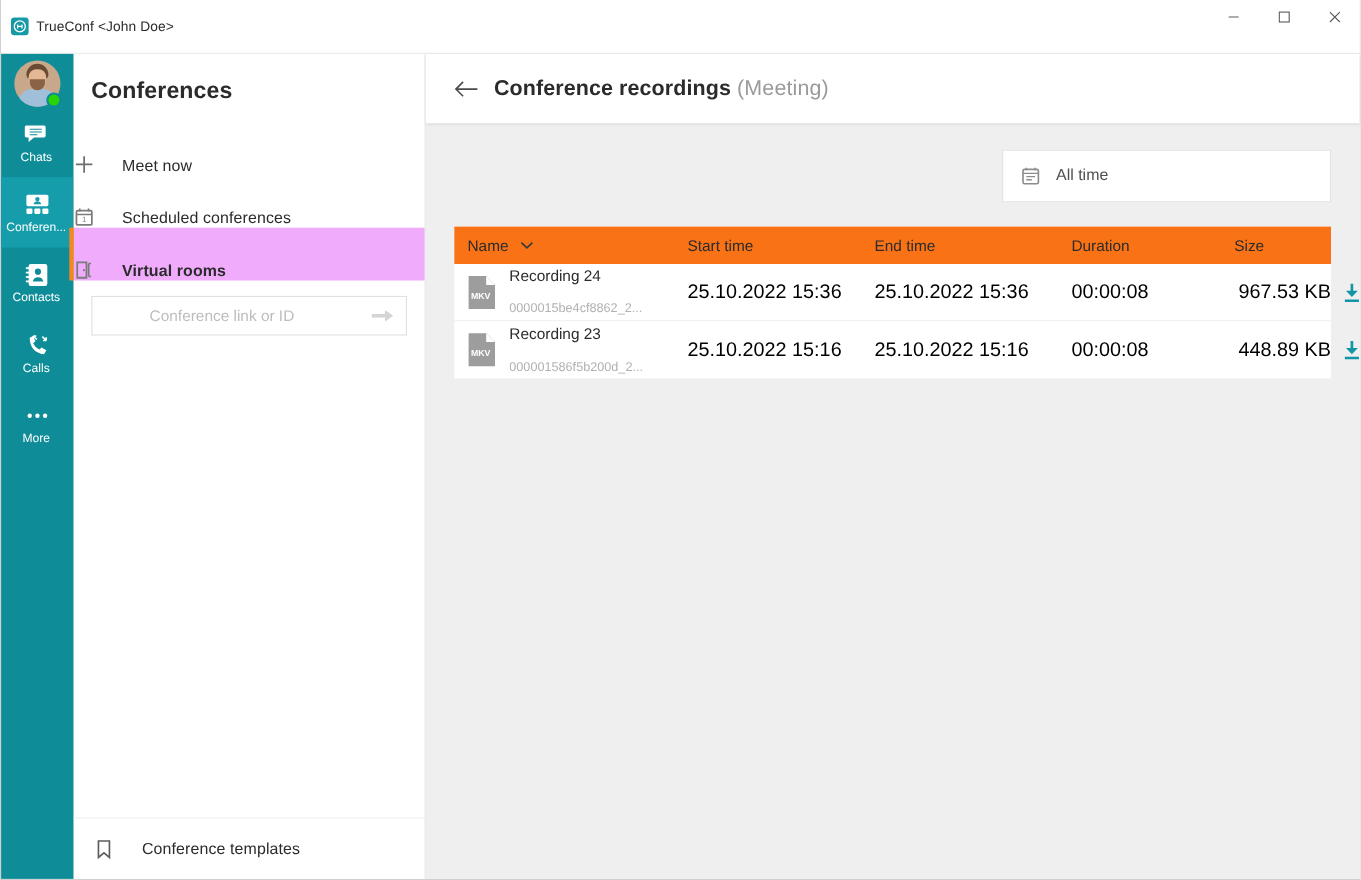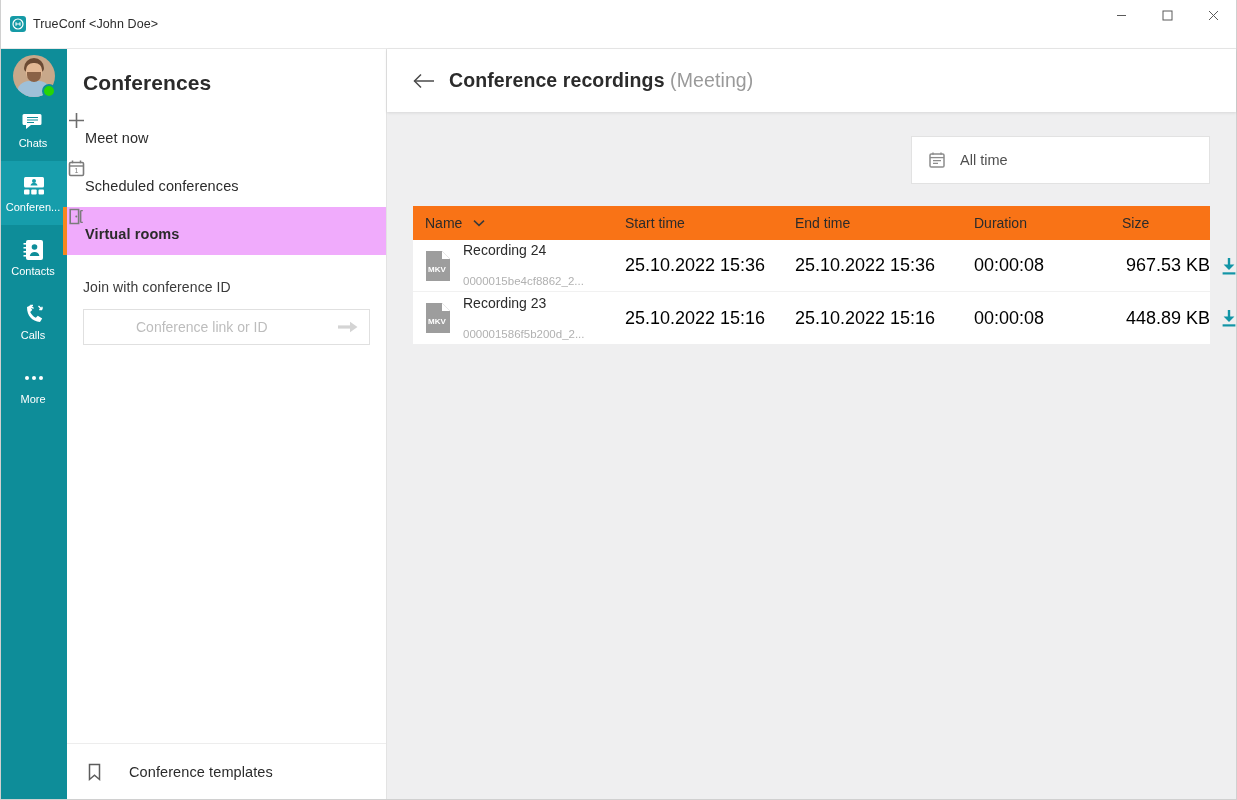--- a/index.html
+++ b/index.html
@@ -179,24 +179,23 @@
     font-size: 21px;
     font-weight: bold;
     color: #2b2b2b;
     padding: 22px 0 0 16px;
     letter-spacing: .1px;
   }
   .menu { margin-top: 16px; }
   .menu-item {
     height: 48px;
     display: flex;
-    align-items: flex-start;
-    cursor: default;
-    position: relative;
-    flex-direction: column;
+    align-items: flex-end;
+    cursor: default;
+    position: relative;
   }
   .menu-item .mi-icon {
     width: 26px;
     display: flex; align-items: center; justify-content: flex-start;
     flex: none;
   }
   .menu-item .mi-icon svg { display: block; }
   .menu-item .mi-label {
     font-size: 14.5px;
     color: #2b2b2b;
@@ -572,21 +571,20 @@
               <circle cx="9.3" cy="9.6" r="1" fill="#7b7b7b"></circle>
               <path d="M13.6 3.6 v11.8" stroke="#7b7b7b" stroke-width="1.6"></path>
               <path d="M13.6 3.6 h2.2 M13.6 15.4 h2.2" stroke="#7b7b7b" stroke-width="1.4"></path>
             </svg>
           </span>
           <span class="mi-label">Virtual rooms</span>
         </div>
 
       </div>
 
-      <div class="join-label">Join with conference ID</div>
 
       <div class="join-box">
         <input type="text" placeholder="Conference link or ID" style="">
         <span class="join-arrow">
           <svg width="22" height="14" viewBox="0 0 22 14">
             <path d="M1 7 H15" stroke="#d4d4d4" stroke-width="3.2"></path>
             <path d="M13 1.8 L20.5 7 L13 12.2 z" fill="#d4d4d4"></path>
           </svg>
         </span>
       </div>

